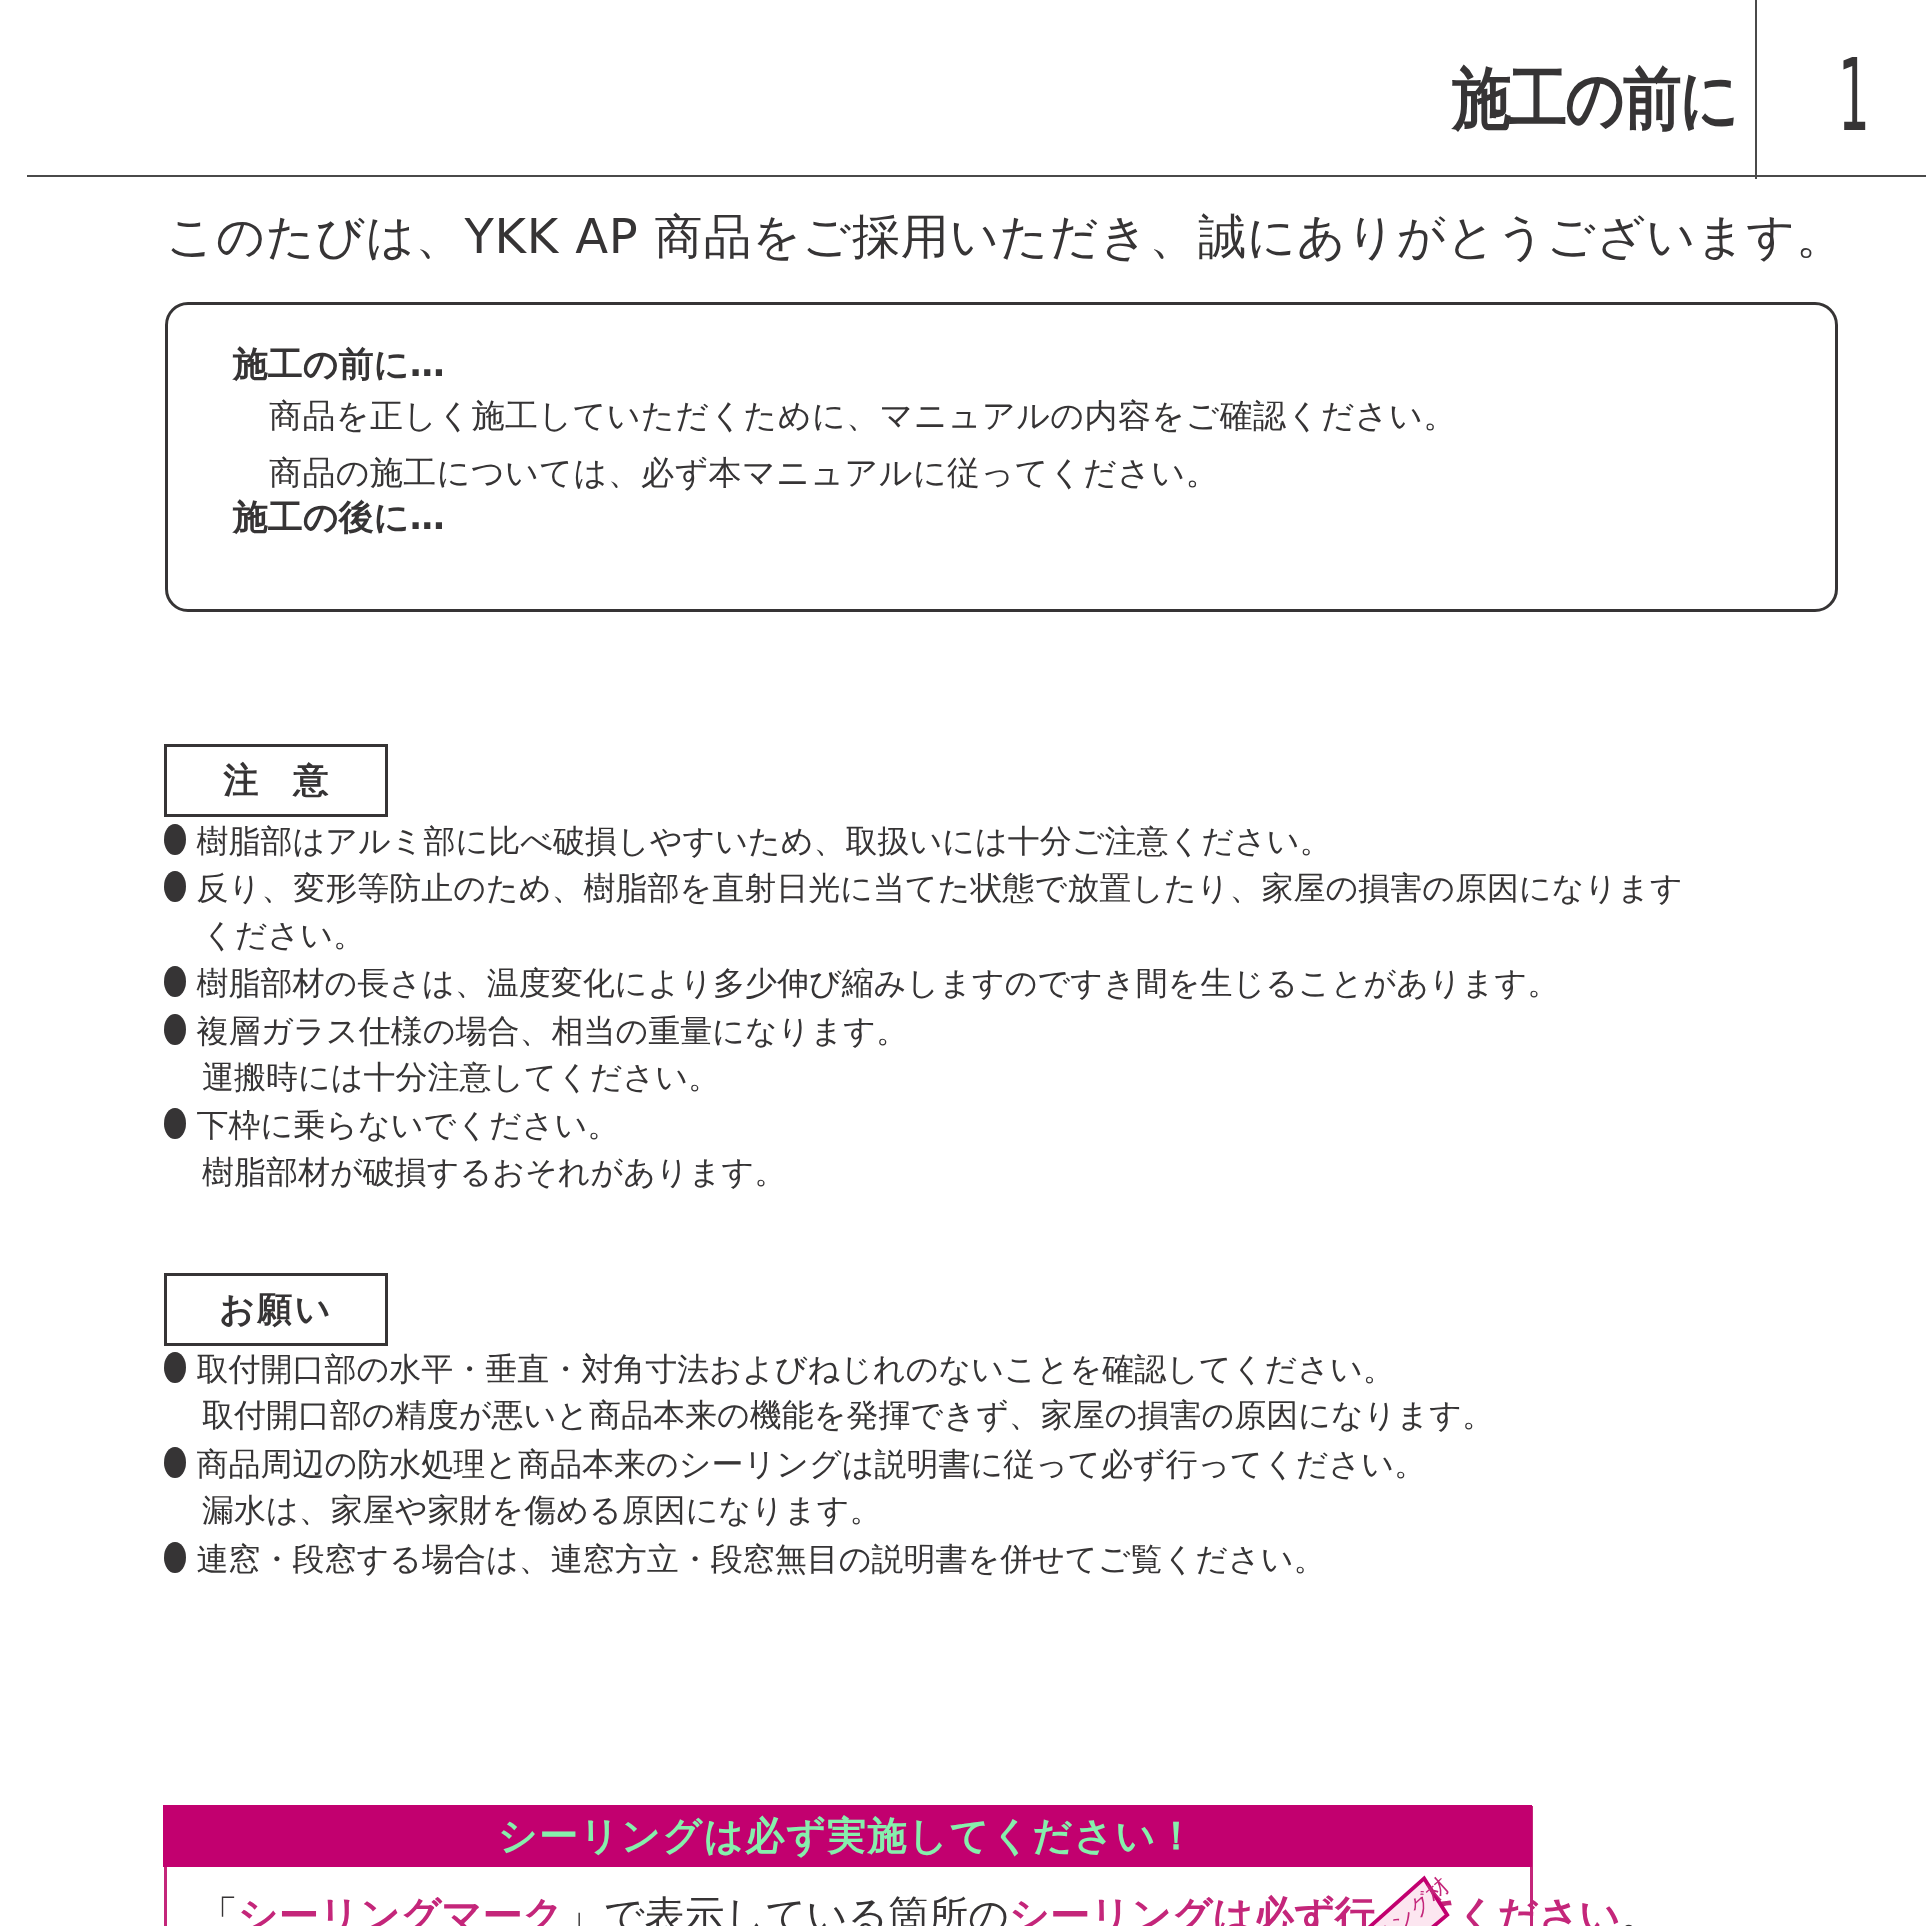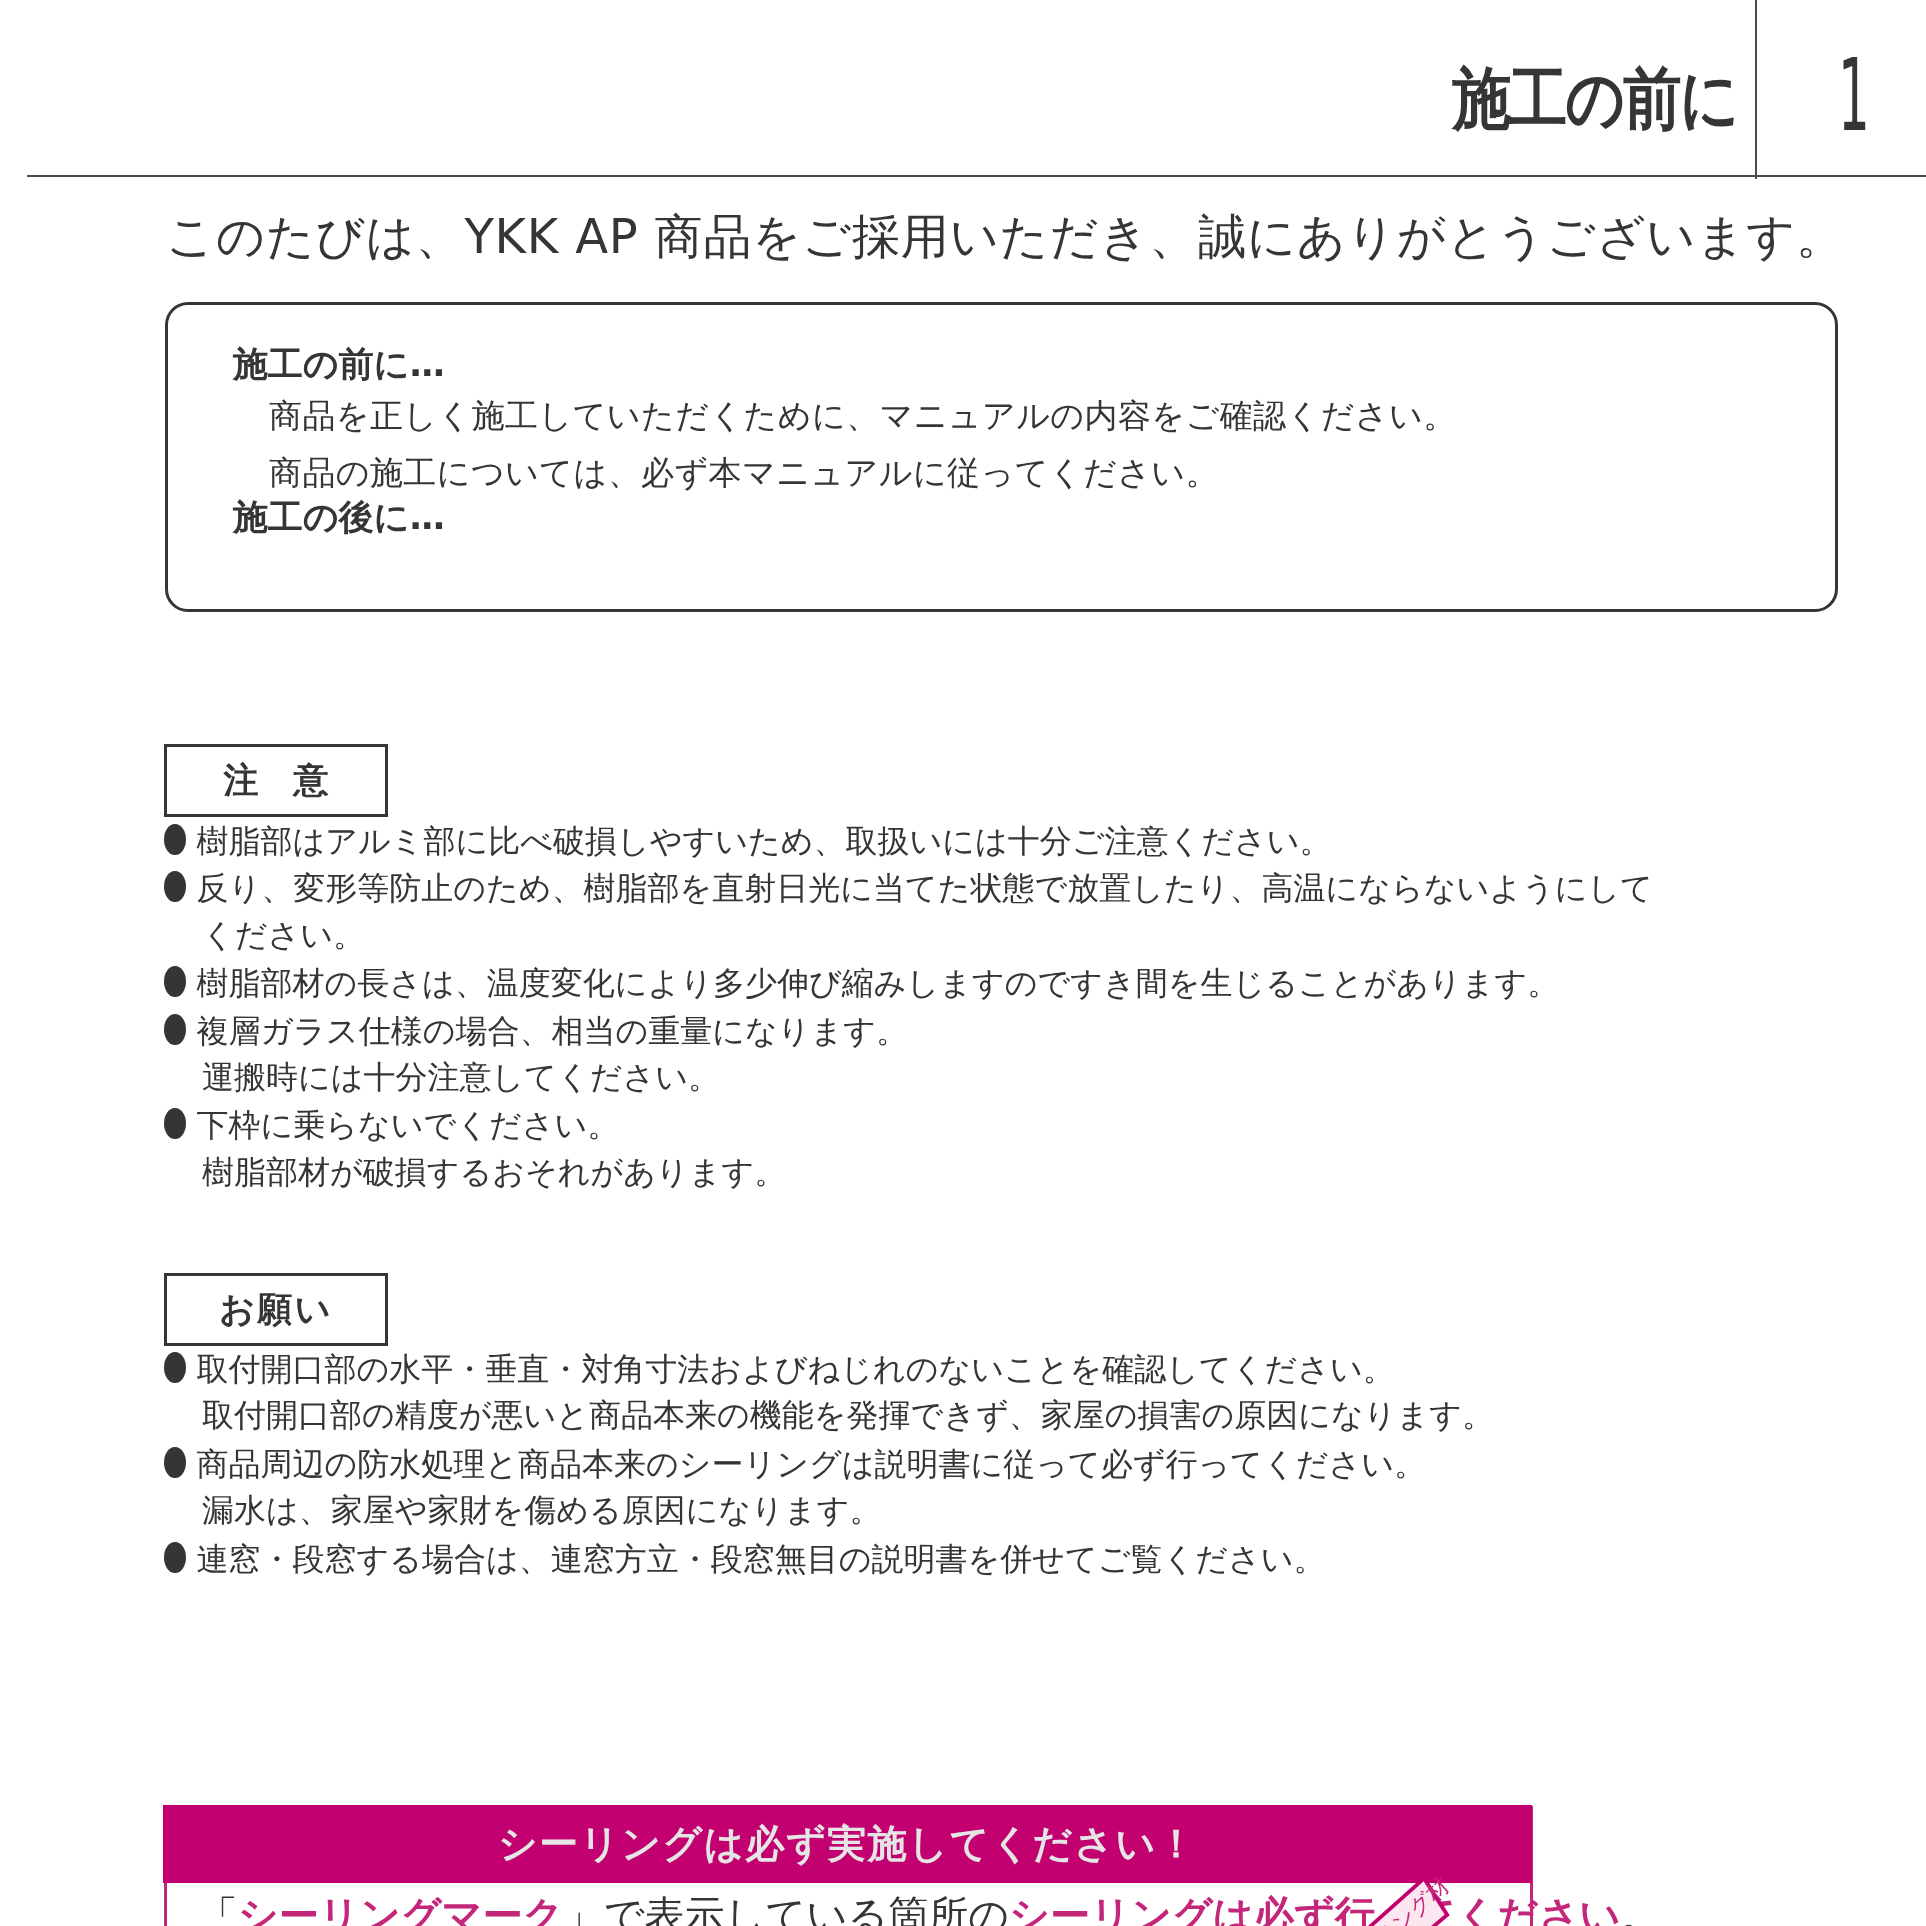--- a/index.html
+++ b/index.html
@@ -51,23 +51,23 @@
     display: inline-block; width: 21.6px; height: 31px; border-radius: 50%; background: #363435;
     vertical-align: -3.1px; margin-right: 10.8px;
   }
   .cont { padding-left: 38px; }
   
   .seal-box {
     left: 164px; top: 1806px; width: 1369px; height: 303px;
     border: 3.9px solid #C4267A; box-sizing: border-box; background: #fff;
   }
   .seal-header {
-    position: absolute; left: -3.9px; top: -3.9px; width: 1369px; height: 78px; background: #C2006F;
+    position: absolute; left: -3.9px; top: -3.9px; width: 1369px; height: 62px; background: #C2006F;
     display: flex; align-items: center; justify-content: center;
-    color: #e5e5e5; font-size: 39px; font-weight: bold; letter-spacing: 1.5px; white-space: nowrap;
+    color: #86efac; font-size: 39px; font-weight: bold; letter-spacing: 1.5px; white-space: nowrap;
   }
   .seal-text {
     position: absolute; font-size: 40px; line-height: 1; white-space: nowrap; color: #363435;
   }
   .hl { color: #C4267A; font-weight: bold; }
   .tube { position: absolute; left: 1082px; top: 54px; width: 208px; height: 173px; }
 </style>
 </head>
 <body>
 
@@ -84,21 +84,21 @@
   <div class="notice-line" style="left:101px; top:151px;">商品の施工については、必ず本マニュアルに従ってください。</div>
   <div class="notice-heading" style="left:65px; top:195px;">施工の後に…</div>
 </div>
 
 <div class="abs label-box" style="left:164px; top:744px;">
   <span class="spaced">注意</span>
 </div>
 
 <div class="abs bullet-list" style="top:824px;">
   <div class="bullet-line" style="top:0px;"><span class="bullet-dot"></span><span>樹脂部はアルミ部に比べ破損しやすいため、取扱いには十分ご注意ください。</span></div>
-  <div class="bullet-line" style="top:47px;"><span class="bullet-dot"></span><span>反り、変形等防止のため、樹脂部を直射日光に当てた状態で放置したり、高温にならないようにして</span></div>
+  <div class="bullet-line" style="top:47px;"><span class="bullet-dot"></span><span>反り、変形等防止のため、樹脂部を直射日光に当てた状態で放置したり、家屋の損害の原因になります</span></div>
   <div class="bullet-line cont" style="top:95px;">ください。</div>
   <div class="bullet-line" style="top:142px;"><span class="bullet-dot"></span><span>樹脂部材の長さは、温度変化により多少伸び縮みしますのですき間を生じることがあります。</span></div>
   <div class="bullet-line" style="top:190px;"><span class="bullet-dot"></span><span>複層ガラス仕様の場合、相当の重量になります。</span></div>
   <div class="bullet-line cont" style="top:237px;">運搬時には十分注意してください。</div>
   <div class="bullet-line" style="top:284px;"><span class="bullet-dot"></span><span>下枠に乗らないでください。</span></div>
   <div class="bullet-line cont" style="top:332px;">樹脂部材が破損するおそれがあります。</div>
 </div>
 
 <div class="abs label-box" style="left:164px; top:1273px;">
   <span>お願い</span>

